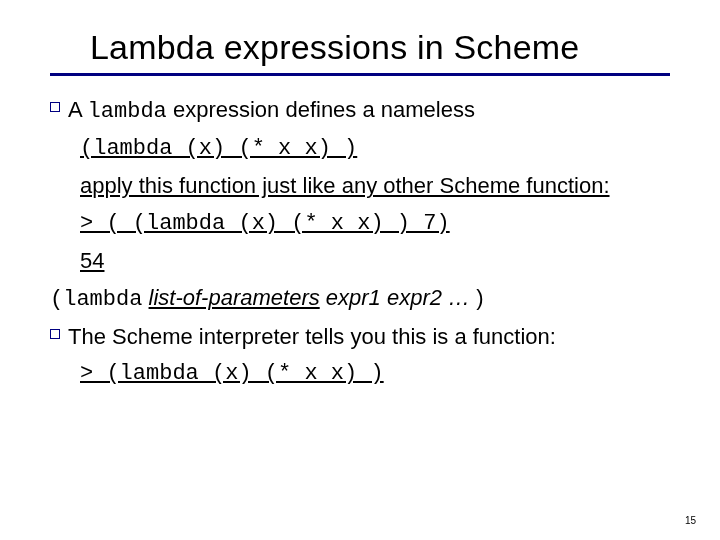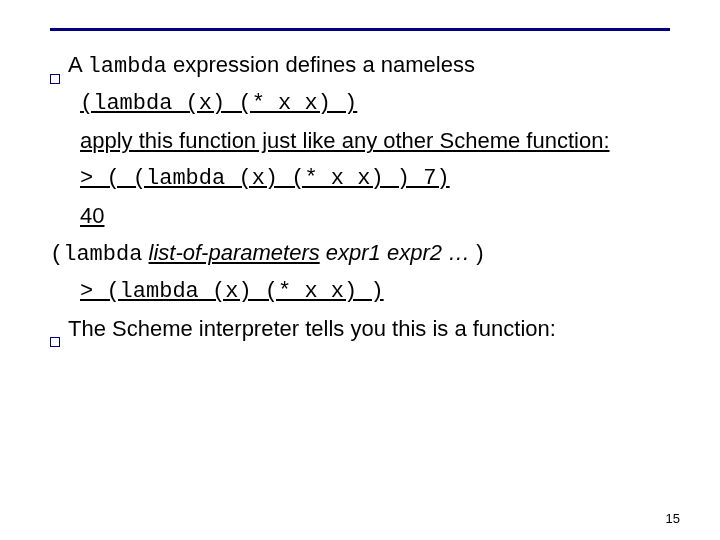--- a/index.html
+++ b/index.html
@@ -30,52 +30,53 @@
     background: #000080;
     margin: 0 0 16px 0;
     width: 620px;
   }
   .body {
     font-size: 22px;
     line-height: 1.6;
   }
   .row {
     display: flex;
-    align-items: flex-end;
+    align-items: flex-start;
     margin: 2px 0;
   }
   .bullet-sq {
     display: inline-block;
     width: 8px;
     height: 8px;
     border: 1px solid #000080;
     margin-right: 8px;
     margin-top: 10px;
     flex: 0 0 auto;
   }
   .indent1 { margin-left: 30px; text-decoration: underline; }
   .mono {
     font-family: "Courier New", Courier, monospace;
     font-size: 22px;
   }
   .ital { font-style: italic; }
   .uline { text-decoration: underline; }
   .pagenum {
     position: absolute;
-    right: 40px;
+    right: 24px;
     bottom: 14px;
-    font-size: 13px;
+    font-size: 10px;
     color: #000;
   }
 </style>
 </head>
 <body>
 
 <div class="slide">
 
+  <h1 class="title">Lambda expressions in Scheme</h1>
   <div class="underline"></div>
 
   <div class="body">
 
     <div class="row">
       <span class="bullet-sq"></span>
       <span>
         <span>A </span><span class="mono">lambda</span><span> expression defines a nameless</span>
       </span>
     </div>
@@ -86,36 +87,36 @@
 
     <div class="row indent1">
       <span>apply this function just like any other Scheme function:</span>
     </div>
 
     <div class="row indent1">
       <span class="mono">&gt; ( (lambda (x) (* x x) ) 7)</span>
     </div>
 
     <div class="row indent1">
-      <span>40</span>
+      <span>54</span>
     </div>
 
 
     <div class="row" style="">
       <span>
         <span class="mono">(</span><span class="mono">lambda</span><span> </span><span class="ital uline">list-of-parameters</span><span class="ital">  expr1 expr2 … </span><span>)</span>
       </span>
     </div>
 
-    <div class="row indent1">
-      <span class="mono">&gt; (lambda (x) (* x x) )</span>
-    </div>
-
     <div class="row">
       <span class="bullet-sq"></span>
       <span>The Scheme interpreter tells you this is a function:</span>
+    </div>
+
+    <div class="row indent1">
+      <span class="mono">&gt; (lambda (x) (* x x) )</span>
     </div>
 
 
   </div>
 
   <div class="pagenum">15</div>
 </div>
 
 </body></html>

